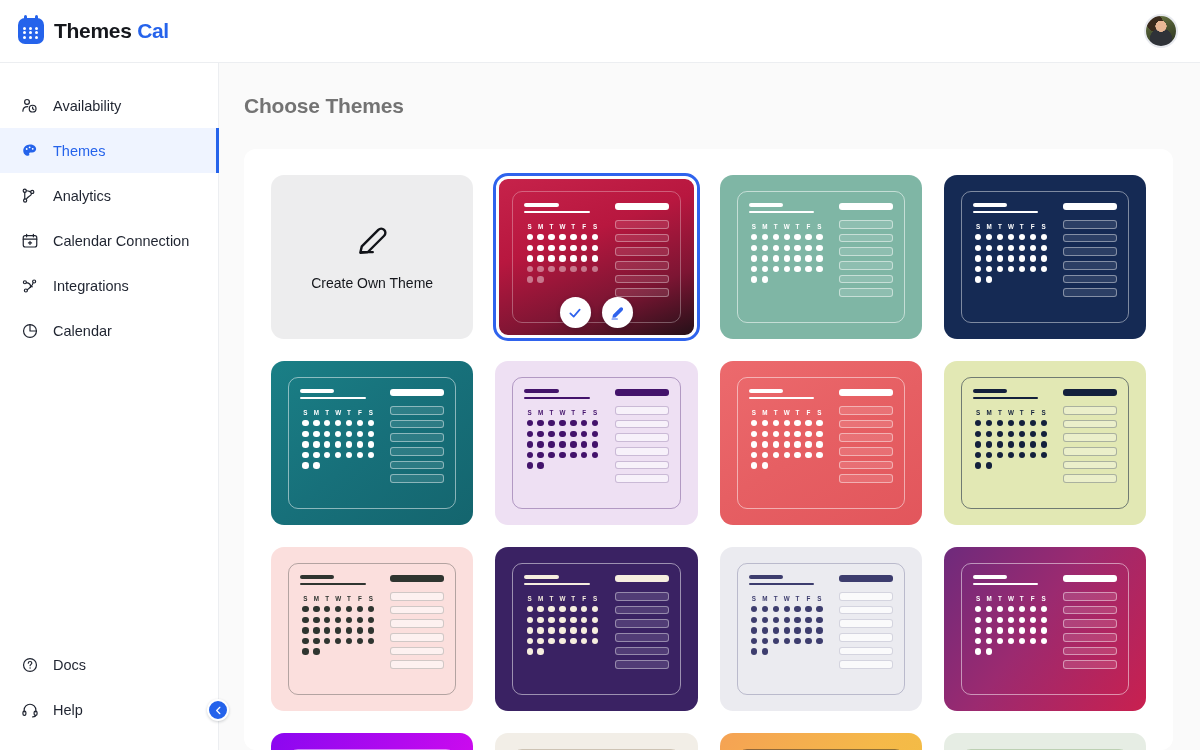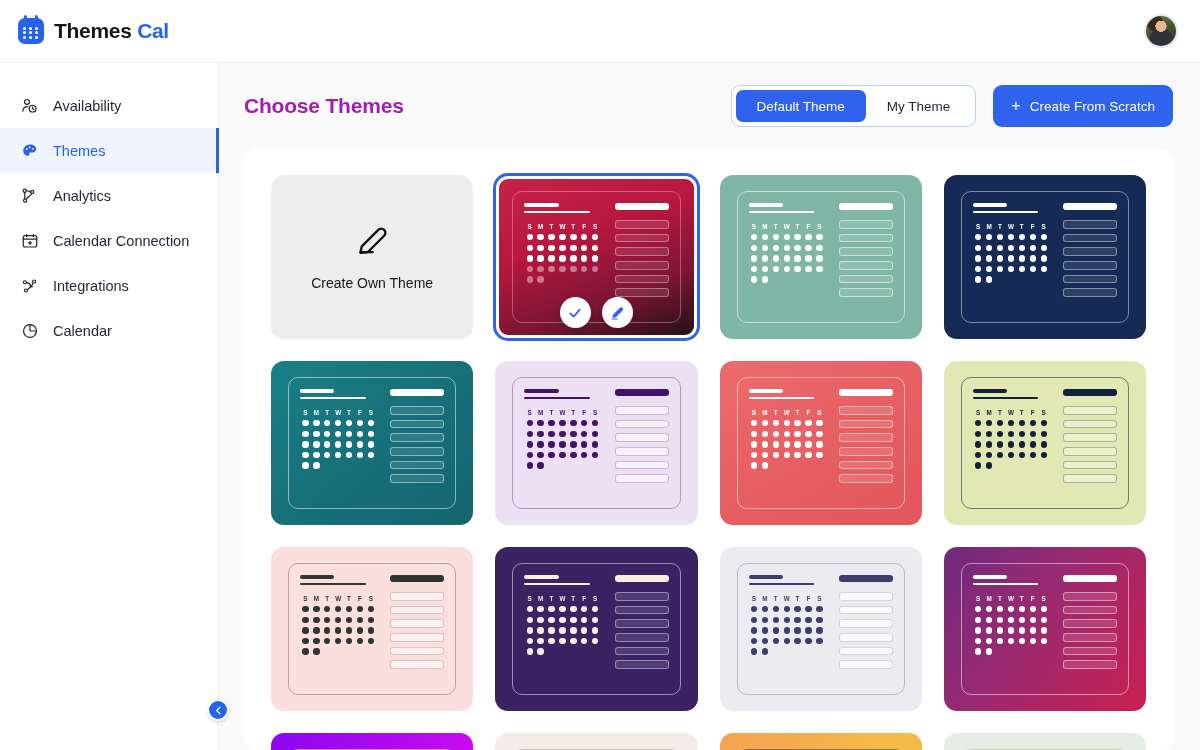--- a/index.html
+++ b/index.html
@@ -92,21 +92,21 @@
     cursor: pointer; z-index: 6;
   }
 
   
   .main { flex: 1; background: #fafafa; min-width: 0; display: flex; flex-direction: column; }
   .main-head {
     height: 86px; min-height: 86px;
     display: flex; align-items: center;
     padding: 0 27px 0 25px;
   }
-  .page-title { font-size: 21px; font-weight: 600; color: #a21caf; letter-spacing: -0.2px; }
+  .page-title { font-size: 21px; font-weight: 600; color: #737373; letter-spacing: -0.2px; }
   .head-right { margin-left: auto; display: flex; align-items: center; gap: 17px; }
   .segmented {
     display: flex; align-items: center;
     background: #ffffff;
     border: 1px solid #bcd0f7;
     border-radius: 9px;
     padding: 4px;
     height: 42px;
   }
   .seg-btn {
@@ -306,40 +306,53 @@
           <div class="nav-item">
             <span class="ico">
               <svg viewBox="0 0 24 24" width="18" height="18">
                 <circle cx="12" cy="12" r="8.6" fill="none" stroke="currentColor" stroke-width="1.6" stroke-linecap="round" stroke-linejoin="round"></circle>
                 <path d="M12 3.4 V12 H20.6" fill="none" stroke="currentColor" stroke-width="1.6" stroke-linecap="round" stroke-linejoin="round"></path>
               </svg>
             </span>
             <span>Calendar</span>
           </div>
         </div>
+      <div class="nav-bottom">
+          <div class="nav-item">
+            <span class="ico">
+              <svg viewBox="0 0 24 24" width="18" height="18">
+                <circle cx="12" cy="12" r="8.6" fill="none" stroke="currentColor" stroke-width="1.6" stroke-linecap="round" stroke-linejoin="round"></circle>
+                <path d="M9.7 9.6 C9.7 8.2 10.8 7.3 12.1 7.3 C13.4 7.3 14.4 8.2 14.4 9.4 C14.4 11.1 12.1 11.2 12.1 13" fill="none" stroke="currentColor" stroke-width="1.6" stroke-linecap="round" stroke-linejoin="round"></path>
+                <circle cx="12.1" cy="15.9" r=".95" fill="currentColor"></circle>
+              </svg>
+            </span>
+            <span>Docs</span>
+          </div>
+          <div class="nav-item">
+            <span class="ico">
+              <svg viewBox="0 0 24 24" width="18" height="18">
+                <path d="M4.2 14.5 V12 C4.2 7.7 7.7 4.3 12 4.3 C16.3 4.3 19.8 7.7 19.8 12 V14.5" fill="none" stroke="currentColor" stroke-width="1.6" stroke-linecap="round" stroke-linejoin="round"></path>
+                <rect x="2.6" y="13.5" width="3.9" height="5.6" rx="1.8" fill="none" stroke="currentColor" stroke-width="1.6" stroke-linecap="round" stroke-linejoin="round"></rect>
+                <rect x="17.5" y="13.5" width="3.9" height="5.6" rx="1.8" fill="none" stroke="currentColor" stroke-width="1.6" stroke-linecap="round" stroke-linejoin="round"></rect>
+                <path d="M19.5 19.1 C19.5 20.6 17.6 21.2 15.5 21.2" fill="none" stroke="currentColor" stroke-width="1.6" stroke-linecap="round" stroke-linejoin="round"></path>
+              </svg>
+            </span>
+            <span>Help</span>
+          </div>
+        </div>
       <div class="collapse-btn">
         <svg viewBox="0 0 24 24" width="11" height="11">
             <path d="M15 5 L8 12 L15 19" fill="none" stroke="#ffffff" stroke-width="2.6" stroke-linecap="round" stroke-linejoin="round"></path>
           </svg>
       </div>
     </div>
 
     <div class="main">
       <div class="main-head">
         <div class="page-title">Choose Themes</div>
-        <div class="head-right">
-          <div class="segmented">
-            <button class="seg-btn active">Default Theme</button>
-            <button class="seg-btn">My Theme</button>
-          </div>
-          <button class="primary-btn">
-            <span class="plus">+</span>
-            <span>Create From Scratch</span>
-          </button>
-        </div>
       </div>
 
       <div class="panel">
         <div class="grid">
 
           <div class="create-card">
             <span class="pen">
               <svg viewBox="0 0 24 24">
                   <path d="M4.2 19.8 L5.2 15.6 L16.2 4.6 C17.3 3.5 19.0 3.5 20.1 4.6 C21.2 5.7 21.2 7.4 20.1 8.5 L9.1 19.5 L4.2 19.8 Z M4.6 19.4 L12.5 19.4" fill="none" stroke="#111318" stroke-width="1.6" stroke-linecap="round" stroke-linejoin="round"></path>
                 </svg>

